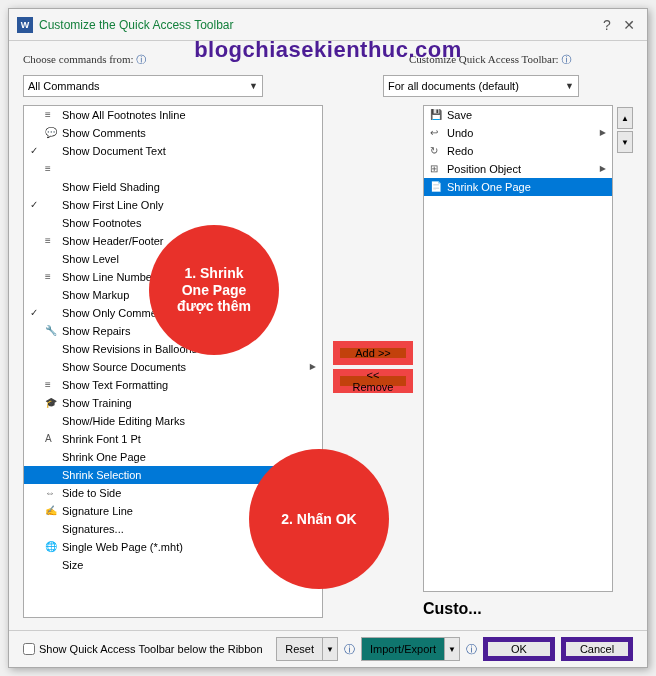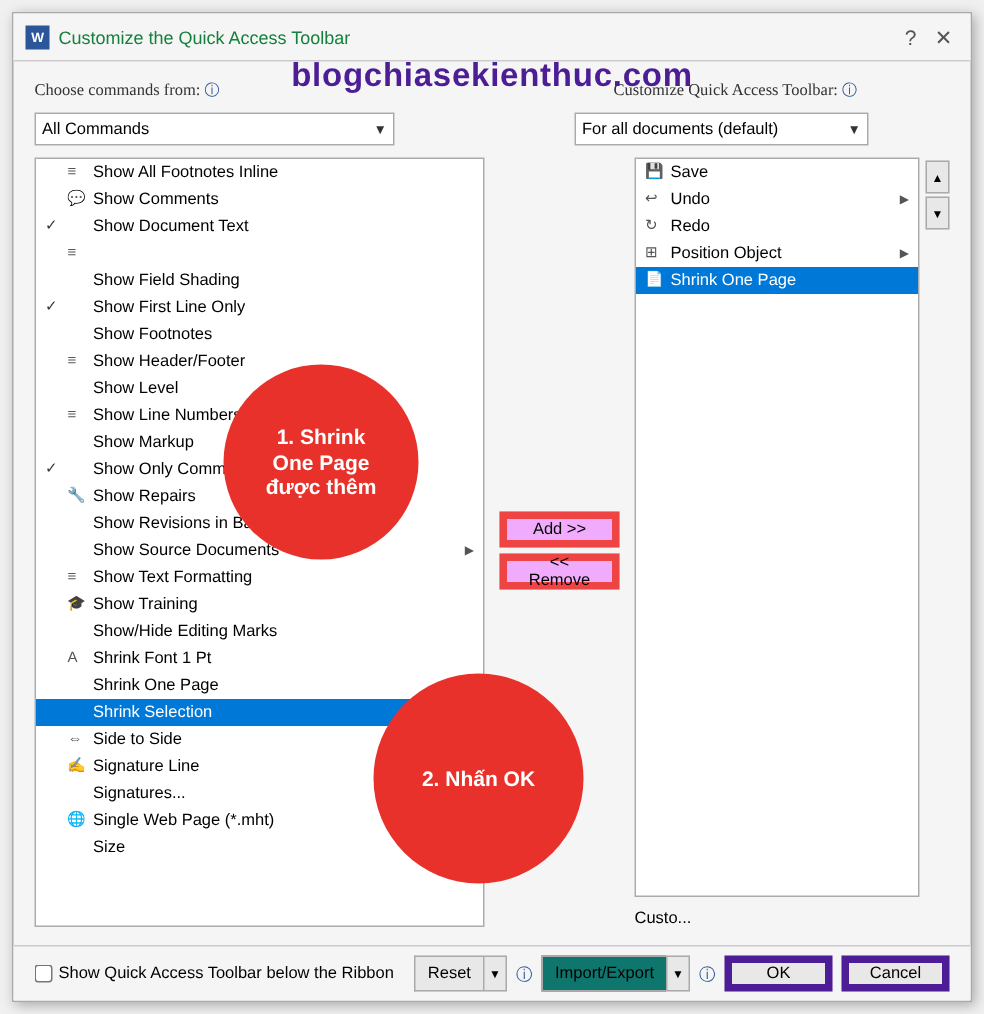--- a/index.html
+++ b/index.html
@@ -196,22 +196,22 @@
       display: flex;
       flex-direction: column;
       justify-content: center;
       gap: 4px;
       width: 80px;
       flex-shrink: 0;
       padding-top: 10px;
     }
     .mid-btn {
       height: 24px;
-      border: 5px solid #ef4444;
-      background: #f0abfc;
+      border: 7px solid #ef4444;
+      background: #c2410c;
       font-size: 11px;
       cursor: pointer;
       display: flex;
       align-items: center;
       justify-content: center;
       padding: 0 8px;
     }
 
     .right-panel {
       display: flex;
@@ -347,21 +347,21 @@
       justify-content: center;
       text-align: center;
       line-height: 1.2;
       pointer-events: none;
       z-index: 100;
     }
     .annotation-1 {
       width: 130px;
       height: 130px;
       left: 140px;
-      top: 234px;
+      top: 216px;
     }
     .annotation-2 {
       width: 140px;
       height: 140px;
       left: 240px;
       top: 440px;
     }
   </style>
 </head>
 <body>
@@ -579,21 +579,21 @@
                 <span class="item-icon">📄</span>
                 <span class="item-label">Shrink One Page</span>
               </div>
             </div>
           <div class="right-scroll-btns">
             <button class="scroll-btn">▲</button>
             <button class="scroll-btn">▼</button>
           </div>
         </div>
         <div style="display:flex;align-items:center;gap:4px;margin-top:4px;">
-          <span style="font-size:11px;">Custo...</span>
+          <span style="font-size:16px;font-weight:bold;">Custo...</span>
         </div>
       </div>
     </div>
   </div>
 
   <div class="bottom-row">
     <div class="checkbox-row">
       <input type="checkbox" style="width: 12px; height: 12px;">
       <label style="font-size:11px;">Show Quick Access Toolbar below the Ribbon</label>
     </div>

